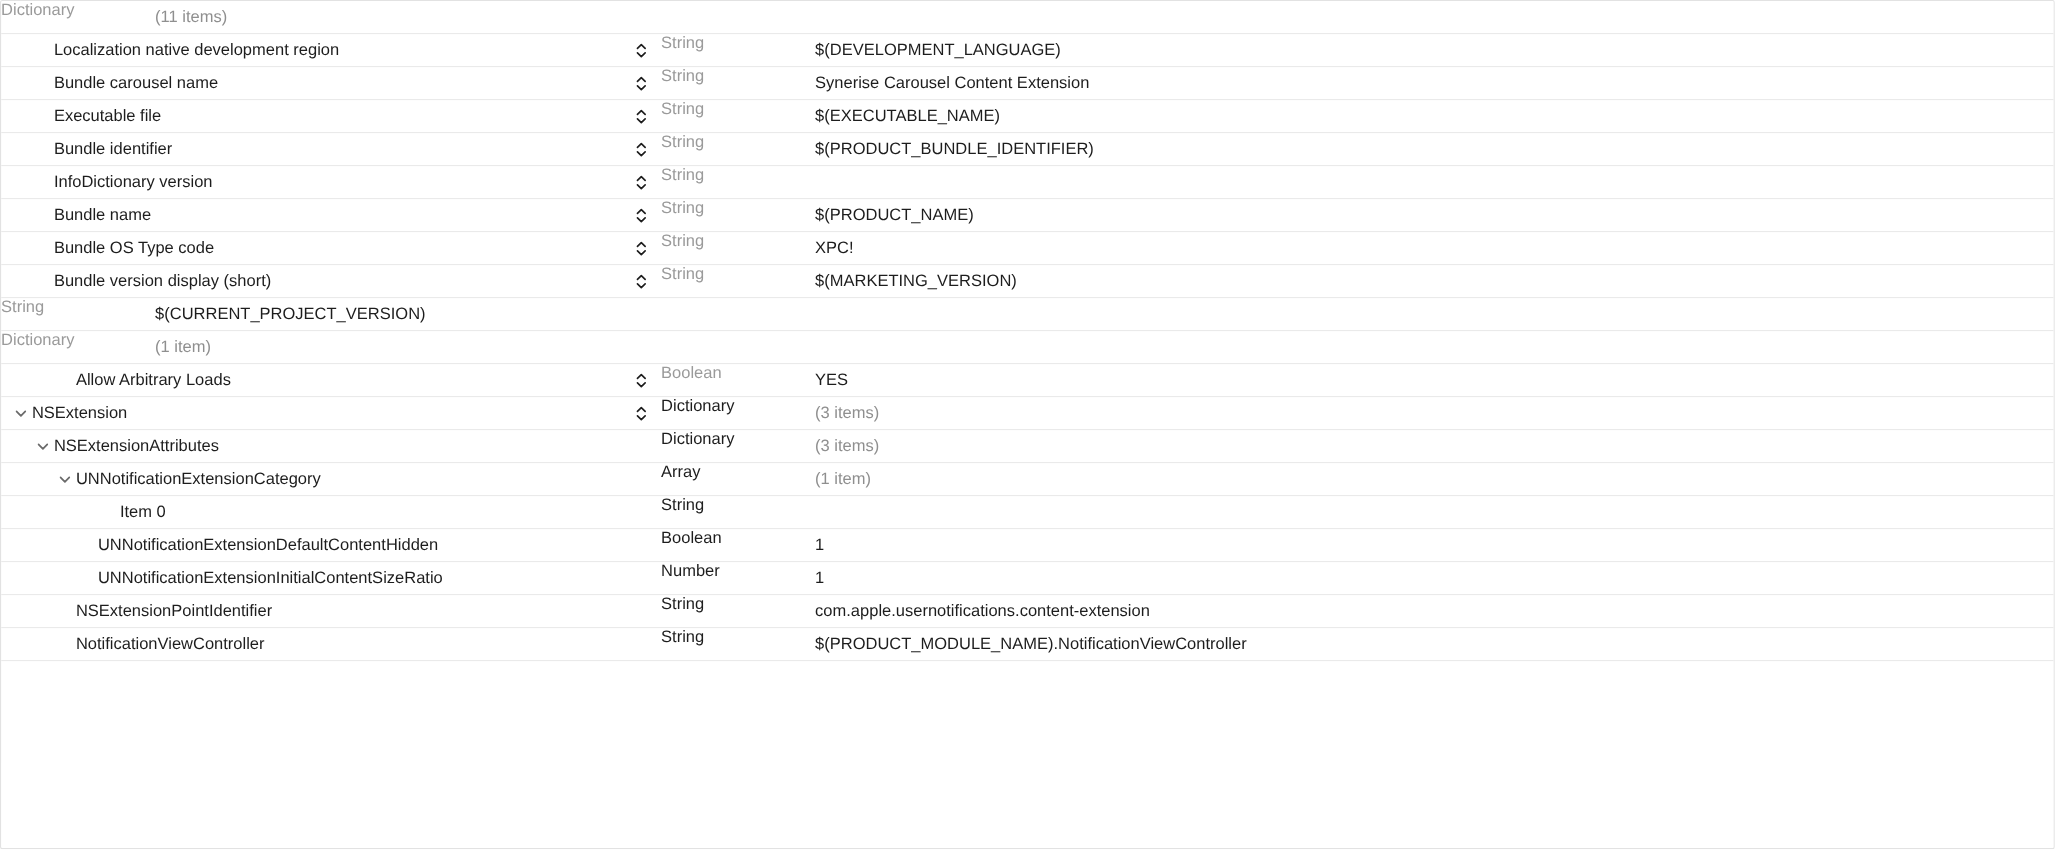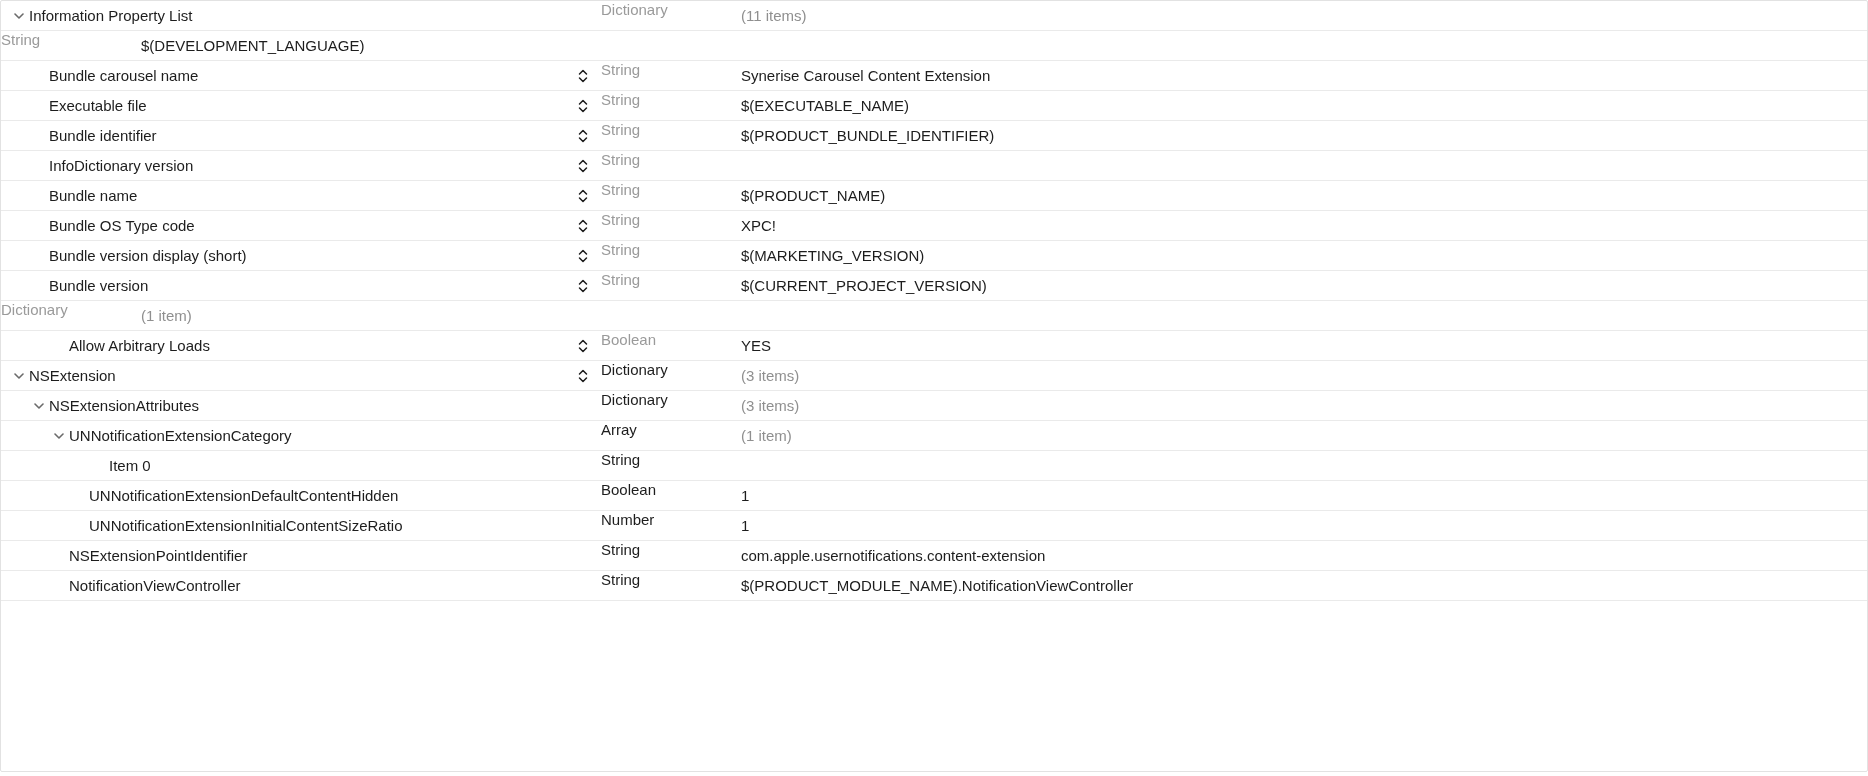--- a/index.html
+++ b/index.html
@@ -17,39 +17,41 @@
     .indent-chev { width: 20px; height: 100%; display: inline-flex; align-items: center; justify-content: center; color: #6a6a6a; flex: 0 0 auto; }
     .indent-blank { width: 20px; flex: 0 0 auto; height: 100%; display:inline-block; }
     .key-label { white-space: nowrap; }
     .empty-tail { height: 170px; }
   </style>
 </head>
 <body>
 
 <div class="plist" id="plist-root">
     <div class="row">
-      <div class="key-col">
-        <span style="width: 8px; flex: 0 0 auto;"></span>
-        <span class="indent-chev">
-          <svg width="10" height="10" viewBox="0 0 10 10">
-            <path d="M1 3 L5 7 L9 3" fill="none" stroke="currentColor" stroke-width="1.6" stroke-linecap="round" stroke-linejoin="round"></path>
-          </svg>
-        </span>
-        <span class="key-label">Information Property List</span>
-        <span style="flex: 1 1 auto;"></span>
-        <span class="stepper"></span>
-      </div>
       <div class="type-col type-grey">
         <span>Dictionary</span>
       </div>
       <div class="value-col value-grey">
         <span>(11 items)</span>
       </div>
     </div>
     <div class="row">
+      <div class="key-col">
+        <span style="width: 8px; flex: 0 0 auto;"></span>
+        <span class="indent-blank"></span>
+        <span class="indent-blank"></span>
+        <span class="key-label">Localization native development region</span>
+        <span style="flex: 1 1 auto;"></span>
+        <span class="stepper">
+          <svg width="10" height="14" viewBox="0 0 10 14">
+            <path d="M1.5 5 L5 1.5 L8.5 5" fill="none" stroke="currentColor" stroke-width="1.5" stroke-linecap="round" stroke-linejoin="round"></path>
+            <path d="M1.5 9 L5 12.5 L8.5 9" fill="none" stroke="currentColor" stroke-width="1.5" stroke-linecap="round" stroke-linejoin="round"></path>
+          </svg>
+        </span>
+      </div>
       <div class="type-col type-grey">
         <span>String</span>
       </div>
       <div class="value-col">
         <span>$(DEVELOPMENT_LANGUAGE)</span>
       </div>
     </div>
     <div class="row">
       <div class="key-col">
         <span style="width: 8px; flex: 0 0 auto;"></span>
@@ -188,33 +190,20 @@
         </span>
       </div>
       <div class="type-col type-grey">
         <span>String</span>
       </div>
       <div class="value-col">
         <span>$(MARKETING_VERSION)</span>
       </div>
     </div>
     <div class="row">
-      <div class="key-col">
-        <span style="width: 8px; flex: 0 0 auto;"></span>
-        <span class="indent-blank"></span>
-        <span class="indent-blank"></span>
-        <span class="key-label">Bundle version</span>
-        <span style="flex: 1 1 auto;"></span>
-        <span class="stepper">
-          <svg width="10" height="14" viewBox="0 0 10 14">
-            <path d="M1.5 5 L5 1.5 L8.5 5" fill="none" stroke="currentColor" stroke-width="1.5" stroke-linecap="round" stroke-linejoin="round"></path>
-            <path d="M1.5 9 L5 12.5 L8.5 9" fill="none" stroke="currentColor" stroke-width="1.5" stroke-linecap="round" stroke-linejoin="round"></path>
-          </svg>
-        </span>
-      </div>
       <div class="type-col type-grey">
         <span>String</span>
       </div>
       <div class="value-col">
         <span>$(CURRENT_PROJECT_VERSION)</span>
       </div>
     </div>
     <div class="row">
       <div class="type-col type-grey">
         <span>Dictionary</span>

